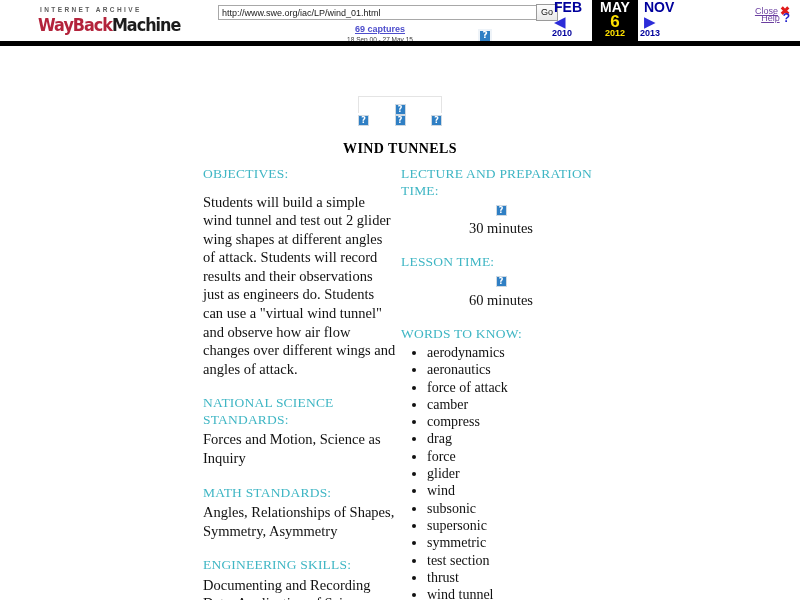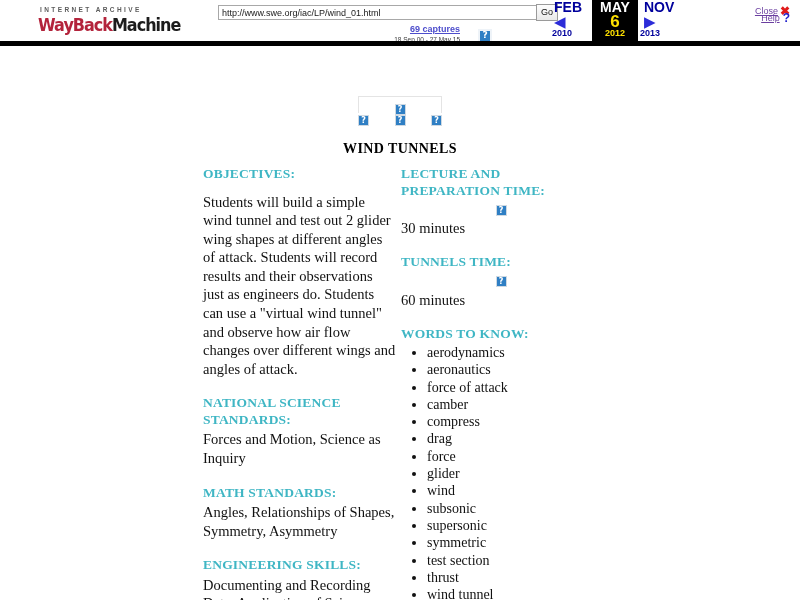--- a/index.html
+++ b/index.html
@@ -99,21 +99,21 @@
     color: #111;
     cursor: pointer;
     padding: 0;
   }
 
   .wm-captures {
     position: absolute;
     left: 300px;
     top: 24px;
     width: 160px;
-    text-align: right;
+    text-align: center;
   }
   .wm-captures a {
     font-family: "Liberation Sans", sans-serif;
     font-size: 9px;
     font-weight: bold;
     color: #4d4dcc;
     text-decoration: underline;
     display: block;
     line-height: 11px;
   }
@@ -295,21 +295,21 @@
   .col {
     position: absolute;
     top: 120px;
   }
   #col-left  { left: 203px; width: 194px; }
   #col-right { left: 401px; width: 200px; }
 
   h3.sect {
     font-family: "Liberation Serif", serif;
     font-size: 13.5px;
-    font-weight: bold;
+    font-weight: normal;
     color: #3fb6c4;
     margin: 0 0 2px 0;
     line-height: 16.5px;
     letter-spacing: 0.2px;
   }
   p.body {
     font-family: "Liberation Serif", serif;
     font-size: 14.5px;
     line-height: 18.6px;
     margin: 0;
@@ -318,21 +318,21 @@
   .gap { height: 17px; }
   .gap-sm { height: 8px; }
 
   .centered { text-align: center; }
   .centered .brokenimg { margin-bottom: 2px; }
   .timeval {
     font-family: "Liberation Serif", serif;
     font-size: 14.5px;
     line-height: 18px;
     color: #111;
-    text-align: left;
+    text-align: center;
   }
 
   ul.words {
     margin: 2px 0 0 0;
     padding-left: 26px;
     list-style: disc;
   }
   ul.words li {
     font-family: "Liberation Serif", serif;
     font-size: 14px;
@@ -425,21 +425,21 @@
   </div>
 
   <div class="col" id="col-right">
     <h3 class="sect">LECTURE AND PREPARATION TIME:</h3>
     <div class="centered">
       <span class="brokenimg"></span>
     </div>
     <div class="timeval">30 minutes</div>
 
     <div class="gap"></div>
-    <h3 class="sect">TUNNELS TIME:</h3>
+    <h3 class="sect">LESSON TIME:</h3>
     <div class="centered">
       <span class="brokenimg"></span>
     </div>
     <div class="timeval">60 minutes</div>
 
     <div class="gap"></div>
     <h3 class="sect">WORDS TO KNOW:</h3>
     <ul class="words" id="words-list">
         <li>aerodynamics</li>
         <li>aeronautics</li>

